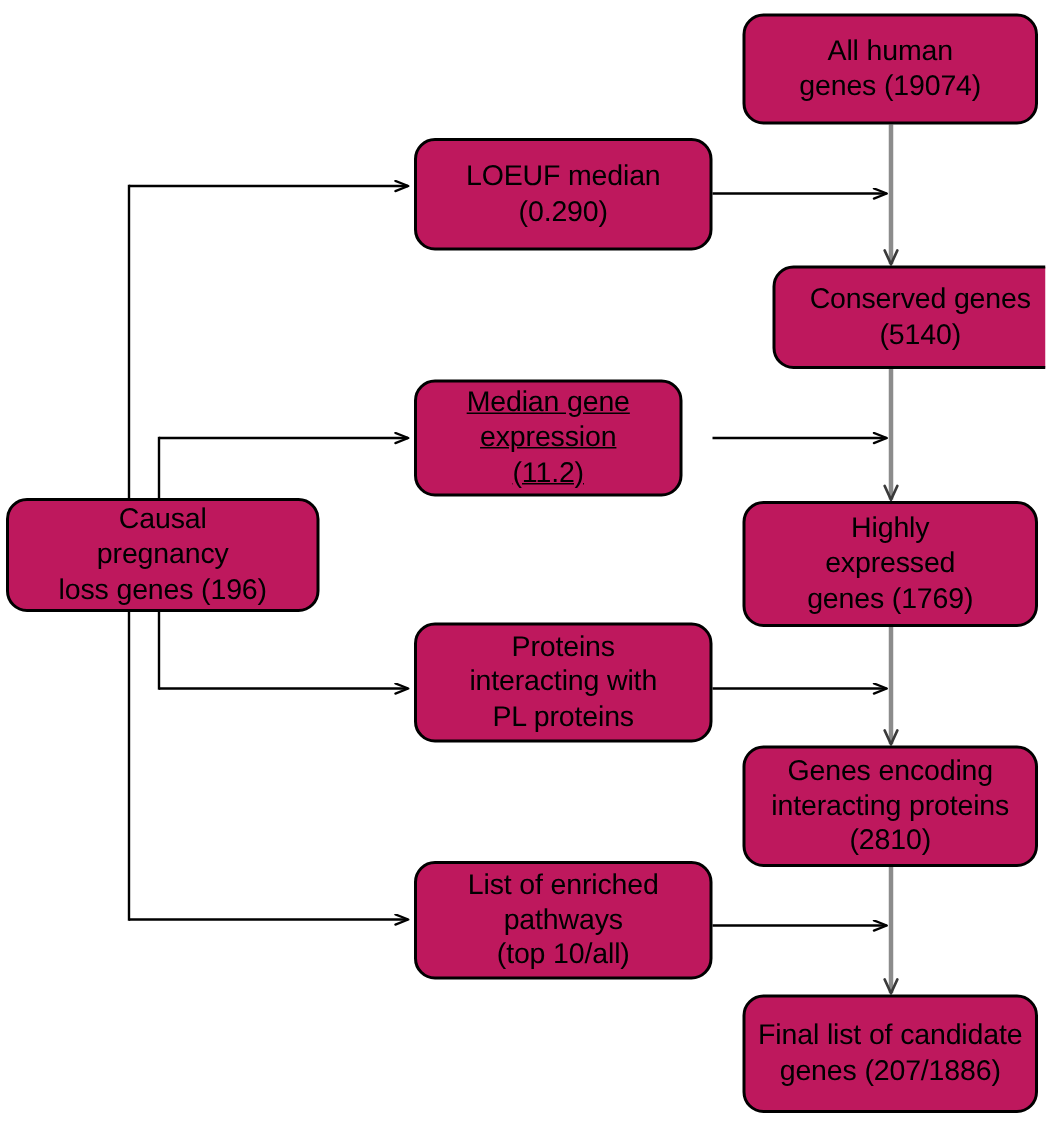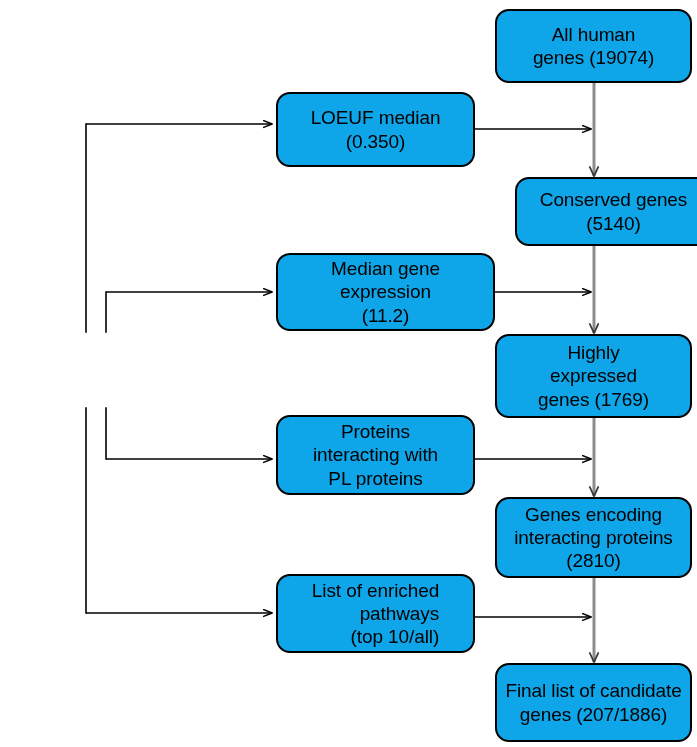--- a/index.html
+++ b/index.html
@@ -13,21 +13,21 @@
     width:697px;
     height:747px;
     background:#ffffff;
     overflow:hidden;
   }
   .node{
     position:absolute;
     box-sizing:border-box;
     border:2px solid #000000;
     border-radius:14px;
-    background:#0ea5e9;
+    background:#be185d;
     display:flex;
     align-items:center;
     justify-content:center;
     text-align:center;
     color:#000000;
     font-size:19px;
     line-height:1.22;
     letter-spacing:-0.1px;
     z-index:3;
     white-space:pre-line;
@@ -81,33 +81,36 @@
     </g>
 
     <g stroke="#000000" stroke-width="1.6" fill="none">
       <line x1="475" y1="129" x2="591" y2="129" marker-end="url(#ah-black)"></line>
       <line x1="475" y1="292" x2="591" y2="292" marker-end="url(#ah-black)"></line>
       <line x1="475" y1="459" x2="591" y2="459" marker-end="url(#ah-black)"></line>
       <line x1="475" y1="617" x2="591" y2="617" marker-end="url(#ah-black)"></line>
     </g>
   </svg>
 
+  <div class="node" style="left:4px; top:332px; width:209px; height:76px;">Causal
+pregnancy
+loss genes (196)</div>
 
   <div class="node" style="left:276px; top:92px; width:199px; height:75px;">LOEUF median
-(0.350)</div>
+(0.290)</div>
 
-  <div class="node" style="left:276px; top:253px; width:219px; height:78px;">Median gene
+  <div class="node" style="left:276px; top:253px; width:179px; height:78px;text-decoration:underline;">Median gene
 expression
 (11.2)</div>
 
   <div class="node" style="left:276px; top:415px; width:199px; height:80px;">Proteins
 interacting with
 PL proteins</div>
 
-  <div class="node" style="left:276px; top:574px; width:199px; height:79px;text-align:right;">List of enriched
+  <div class="node" style="left:276px; top:574px; width:199px; height:79px;">List of enriched
 pathways
 (top 10/all)</div>
 
   <div class="node" style="left:495px; top:9px; width:197px; height:74px;">All human
 genes (19074)</div>
 
   <div class="node" style="left:495px; top:177px; width:197px; height:69px;margin-left:20px;">Conserved genes
 (5140)</div>
 
   <div class="node" style="left:495px; top:334px; width:197px; height:84px;">Highly

